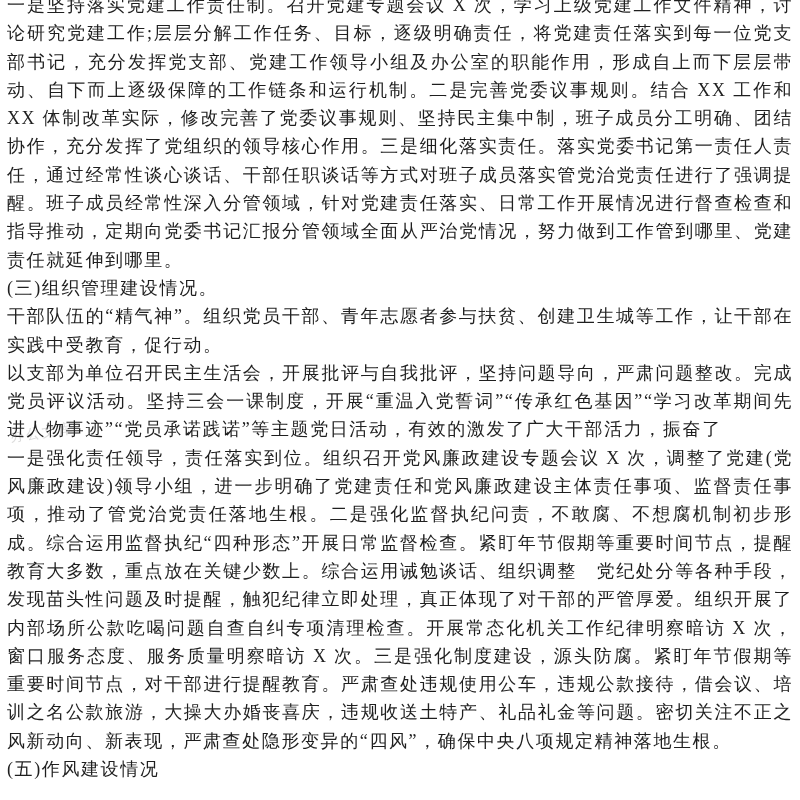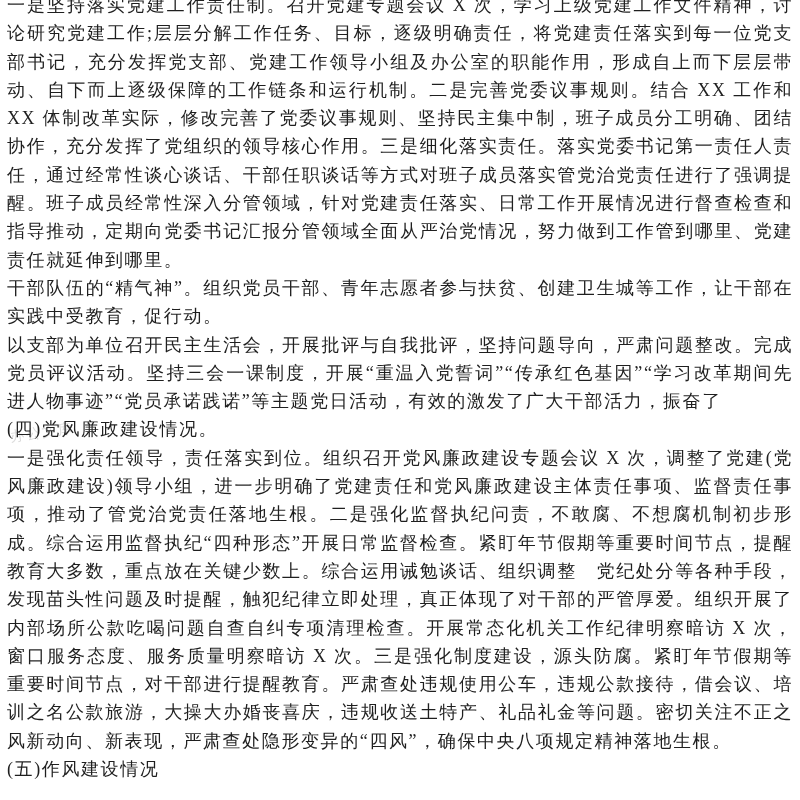--- a/index.html
+++ b/index.html
@@ -44,19 +44,19 @@
     user-select: none;
   }
 </style>
 </head>
 <body>
 
 <div class="page">
   <div class="watermark">办公文库</div>
   <div class="doc-body">
     <p class="para">一是坚持落实党建工作责任制。召开党建专题会议 X 次，学习上级党建工作文件精神，讨论研究党建工作;层层分解工作任务、目标，逐级明确责任，将党建责任落实到每一位党支部书记，充分发挥党支部、党建工作领导小组及办公室的职能作用，形成自上而下层层带动、自下而上逐级保障的工作链条和运行机制。二是完善党委议事规则。结合 XX 工作和 XX 体制改革实际，修改完善了党委议事规则、坚持民主集中制，班子成员分工明确、团结协作，充分发挥了党组织的领导核心作用。三是细化落实责任。落实党委书记第一责任人责任，通过经常性谈心谈话、干部任职谈话等方式对班子成员落实管党治党责任进行了强调提醒。班子成员经常性深入分管领域，针对党建责任落实、日常工作开展情况进行督查检查和指导推动，定期向党委书记汇报分管领域全面从严治党情况，努力做到工作管到哪里、党建责任就延伸到哪里。</p>
+    <p class="para">(三)组织管理建设情况。</p>
     <p class="para">干部队伍的“精气神”。组织党员干部、青年志愿者参与扶贫、创建卫生城等工作，让干部在实践中受教育，促行动。</p>
     <p class="para">以支部为单位召开民主生活会，开展批评与自我批评，坚持问题导向，严肃问题整改。完成党员评议活动。坚持三会一课制度，开展“重温入党誓词”“传承红色基因”“学习改革期间先进人物事迹”“党员承诺践诺”等主题党日活动，有效的激发了广大干部活力，振奋了</p>
-    <p class="para">(四)党风廉政建设情况。</p>
     <p class="para">一是强化责任领导，责任落实到位。组织召开党风廉政建设专题会议 X 次，调整了党建(党风廉政建设)领导小组，进一步明确了党建责任和党风廉政建设主体责任事项、监督责任事项，推动了管党治党责任落地生根。二是强化监督执纪问责，不敢腐、不想腐机制初步形成。综合运用监督执纪“四种形态”开展日常监督检查。紧盯年节假期等重要时间节点，提醒教育大多数，重点放在关键少数上。综合运用诫勉谈话、组织调整　党纪处分等各种手段，发现苗头性问题及时提醒，触犯纪律立即处理，真正体现了对干部的严管厚爱。组织开展了内部场所公款吃喝问题自查自纠专项清理检查。开展常态化机关工作纪律明察暗访 X 次，窗口服务态度、服务质量明察暗访 X 次。三是强化制度建设，源头防腐。紧盯年节假期等重要时间节点，对干部进行提醒教育。严肃查处违规使用公车，违规公款接待，借会议、培训之名公款旅游，大操大办婚丧喜庆，违规收送土特产、礼品礼金等问题。密切关注不正之风新动向、新表现，严肃查处隐形变异的“四风”，确保中央八项规定精神落地生根。</p>
     <p class="para">(五)作风建设情况</p>
   </div>
 </div>
 
 </body></html>

